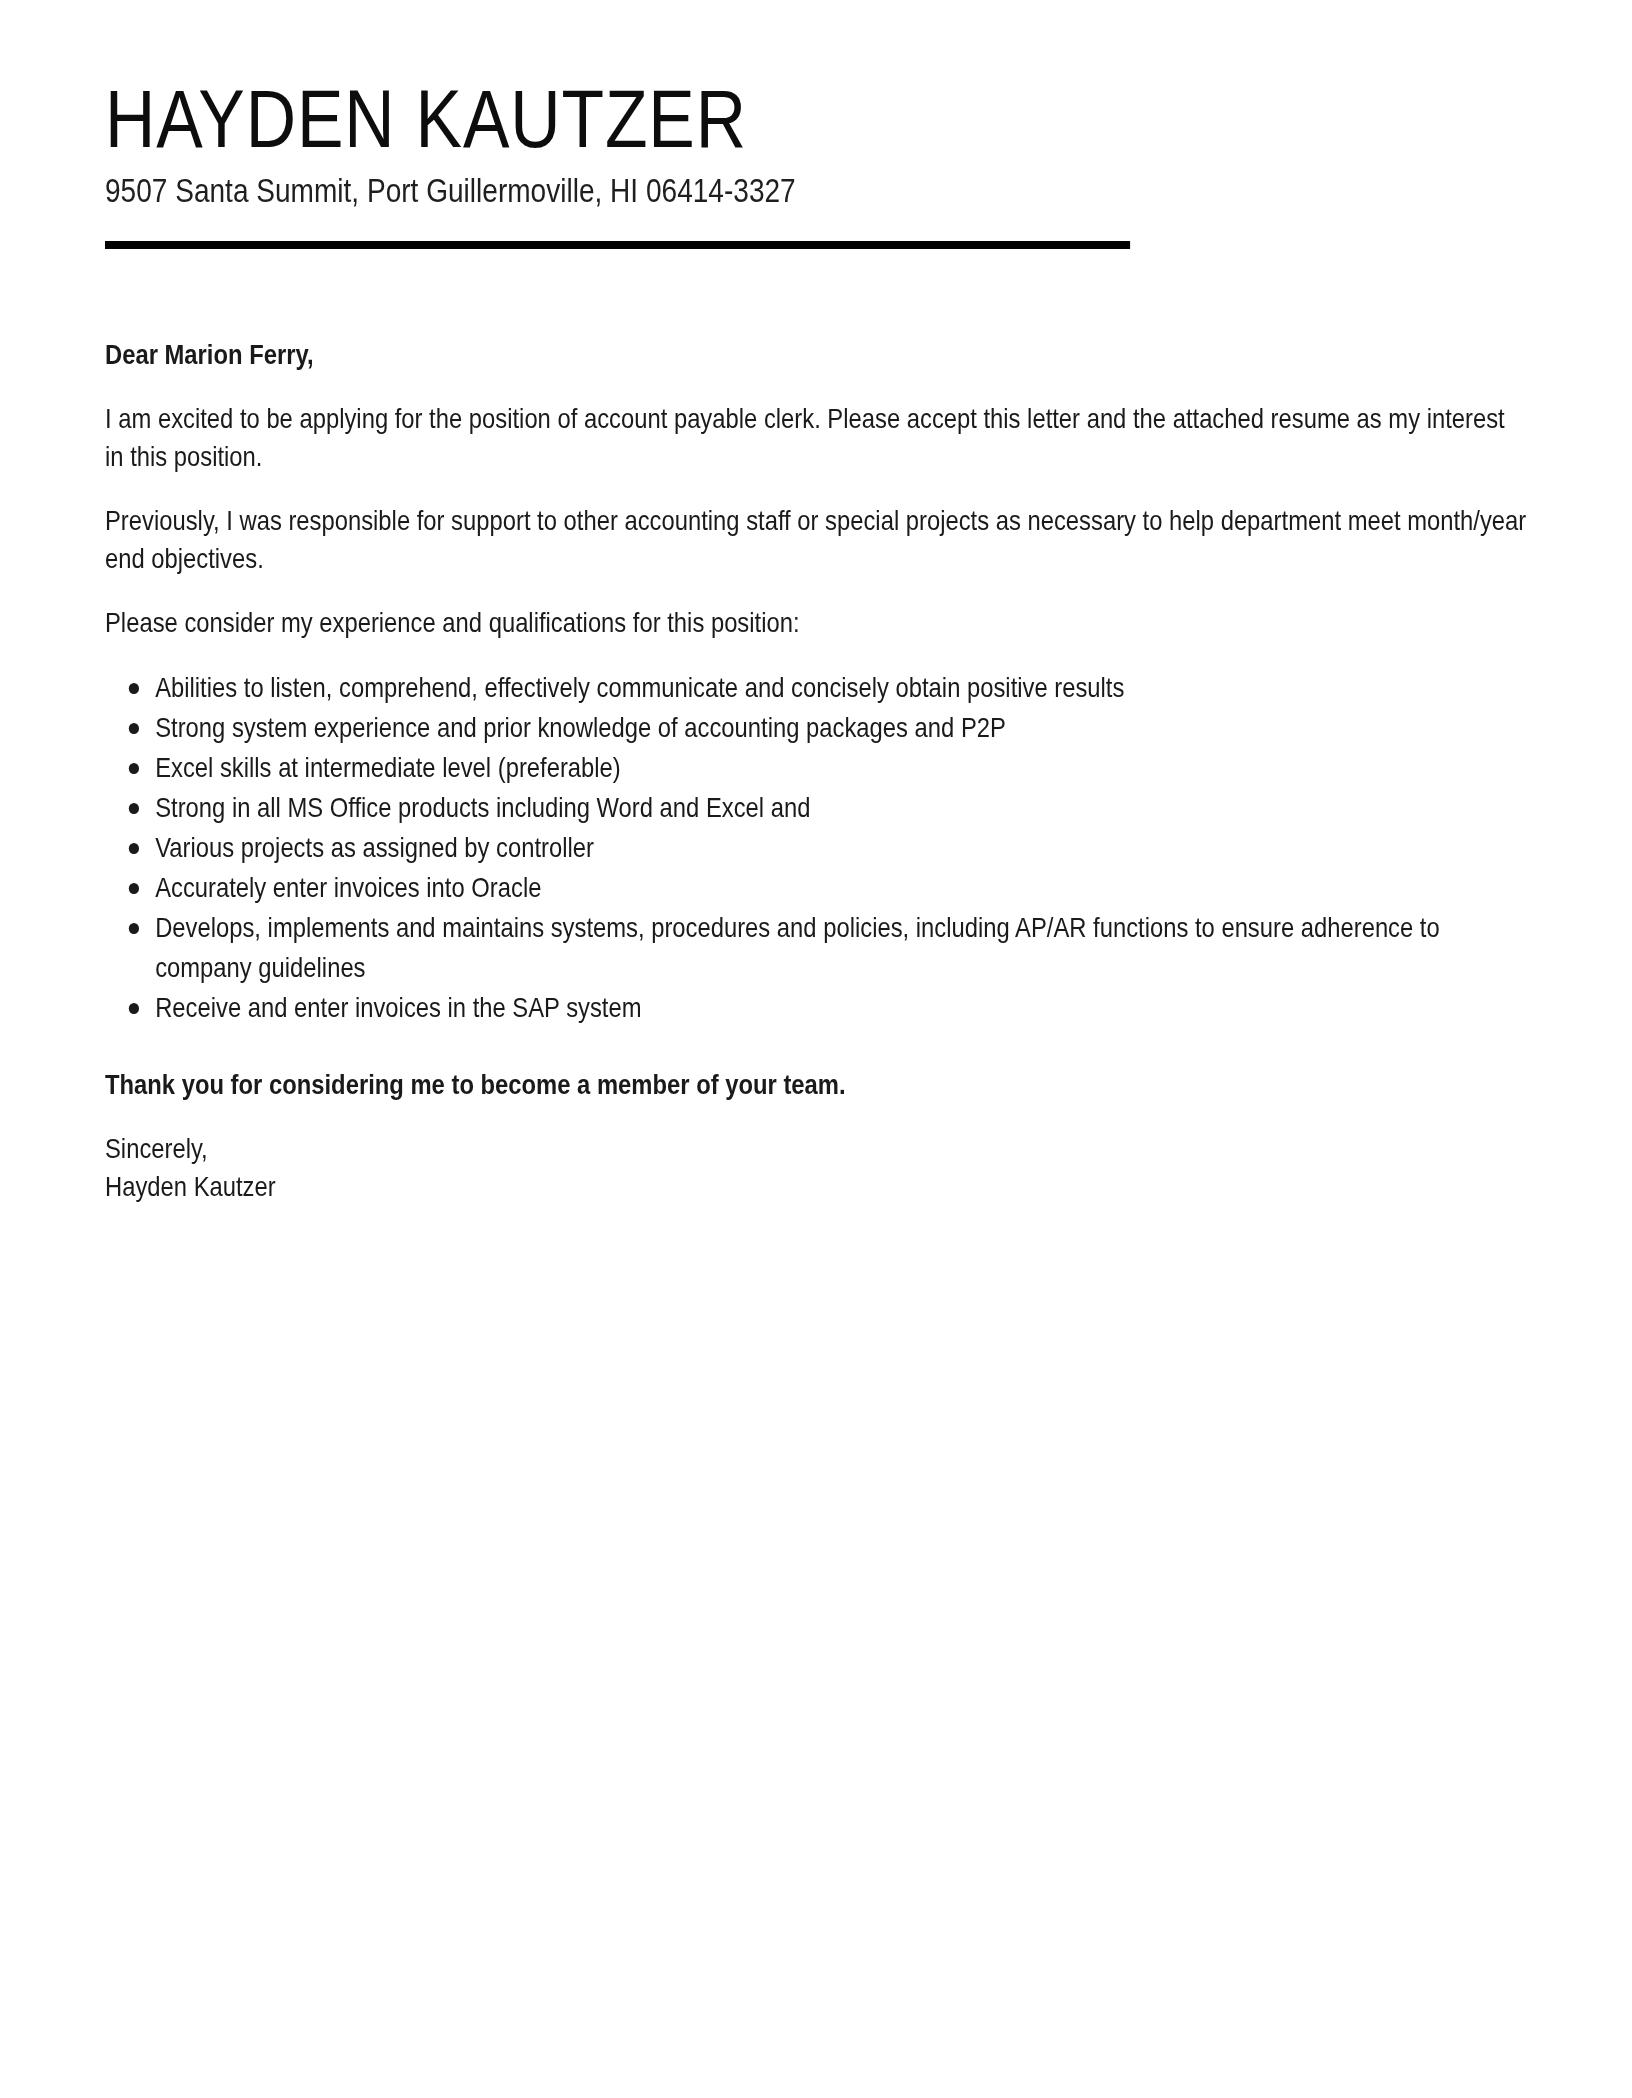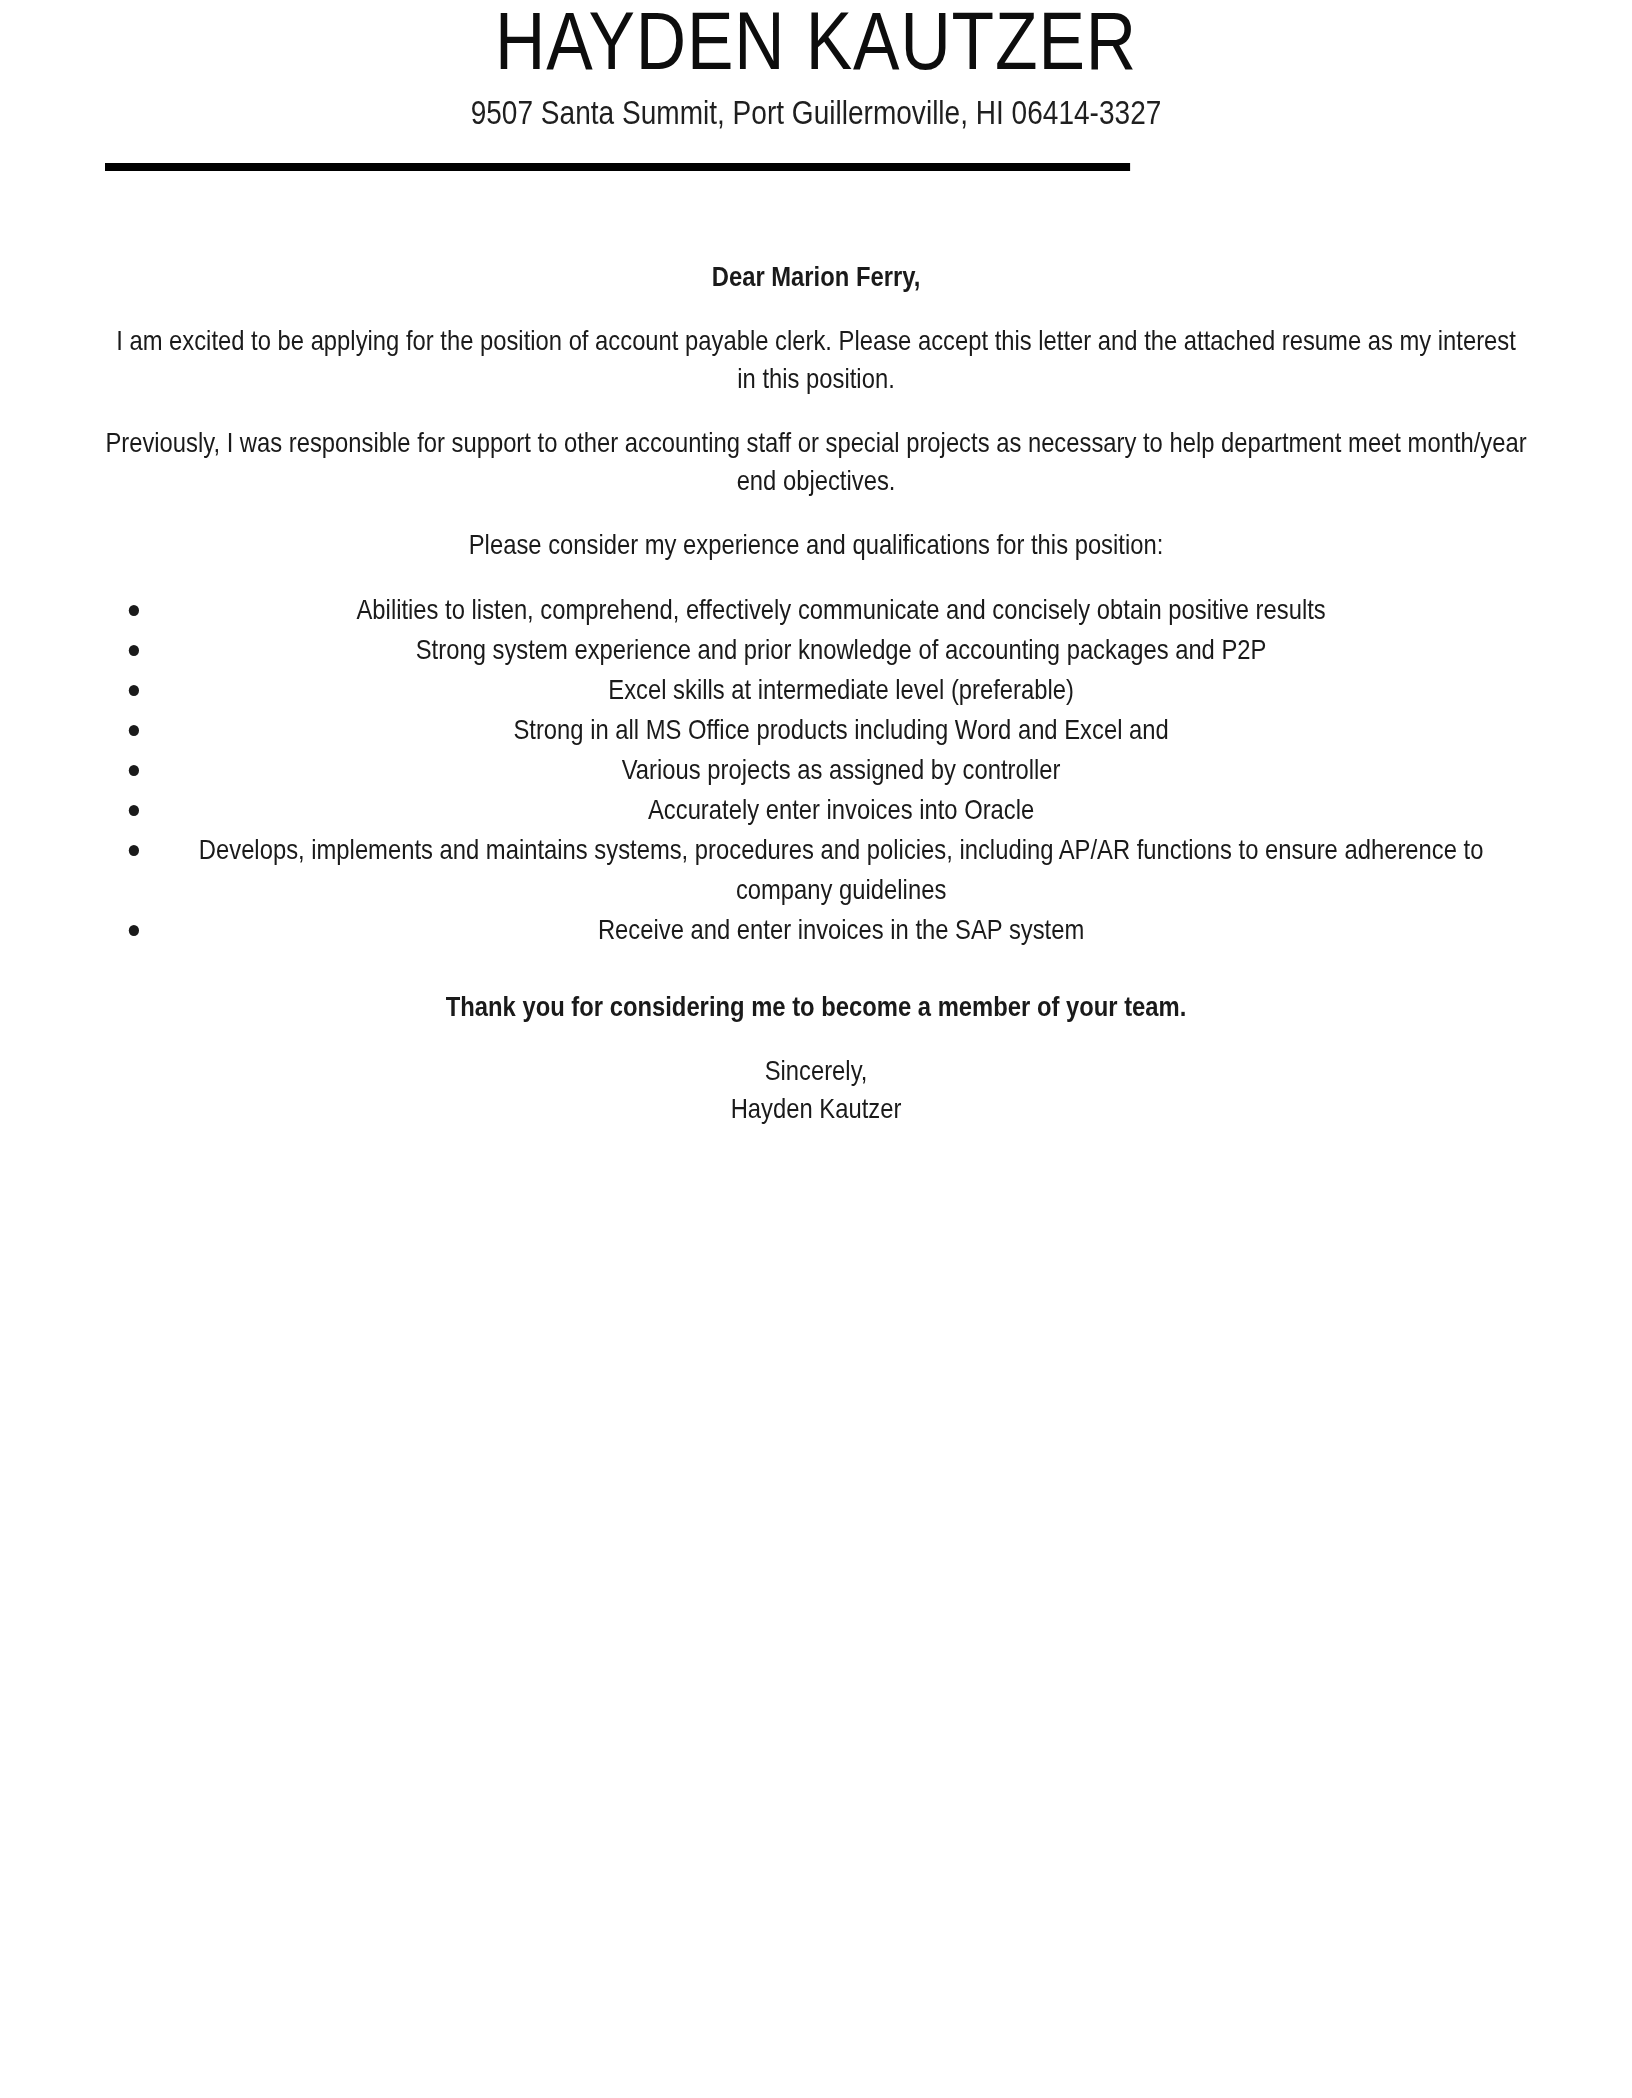--- a/index.html
+++ b/index.html
@@ -10,21 +10,21 @@
     width: 1632px;
     height: 2098px;
     background: #ffffff;
     font-family: "Liberation Sans", sans-serif;
     color: #1a1a1a;
     overflow: hidden;
   }
 
   .content {
     margin-left: 105px;
-    text-align: center;
+    padding-top: 78px;
   }
 
   
   .scale-wrap {
     width: 1673px;
     transform: scaleX(0.85);
     transform-origin: top left;
   }
 
   .name {

